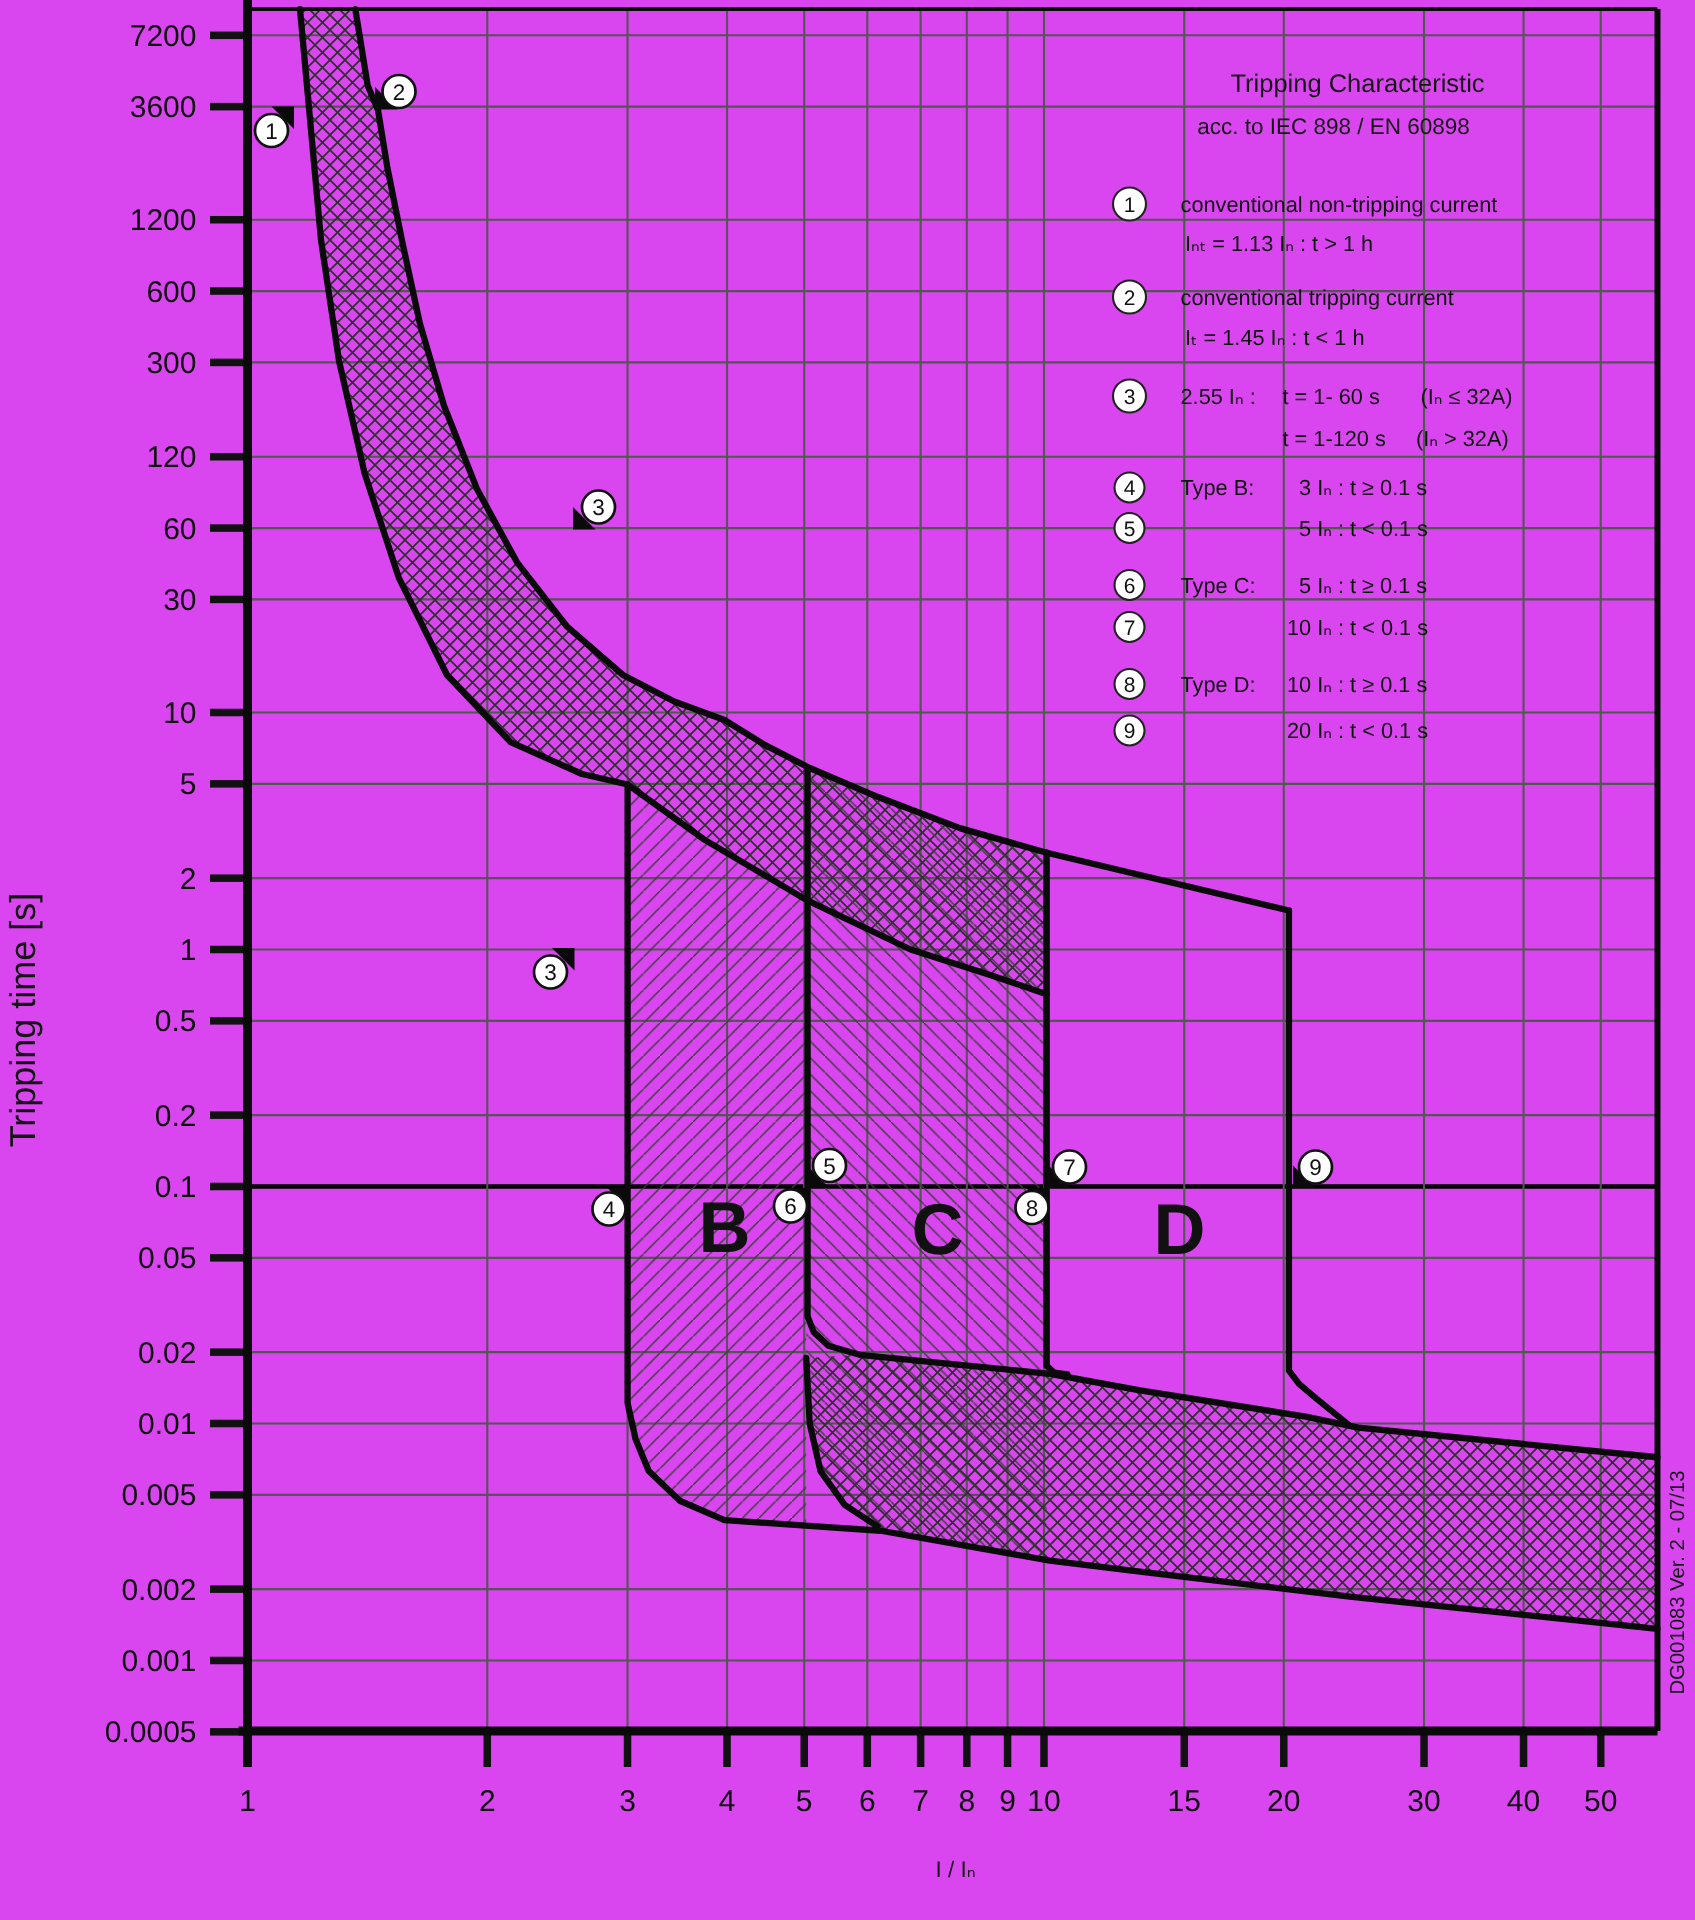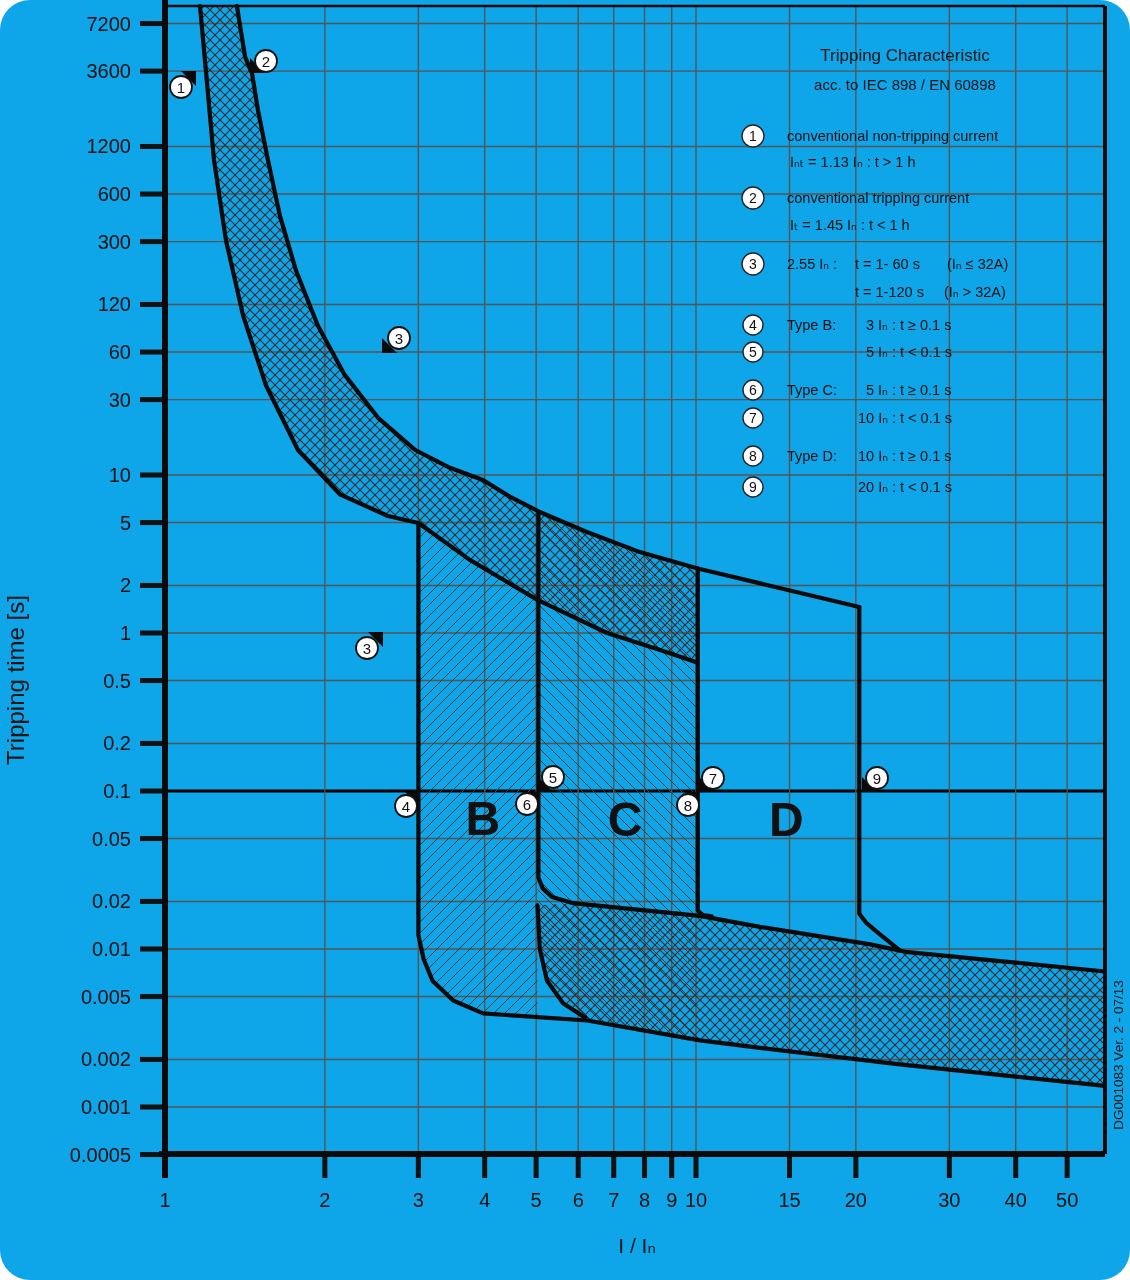--- a/index.html
+++ b/index.html
@@ -1,28 +1,28 @@
 <!DOCTYPE html>
 <html><head>
 <meta charset="utf-8">
 <style>
   html,body{margin:0;padding:0;background:#fff;}
-  #stage{position:relative;width:1130px;height:1280px;background:#0ea5e9;overflow:hidden;
-         font-family:"Liberation Sans","DejaVu Sans",sans-serif;color:#111;border-radius:30px;}
+  #stage{position:relative;width:1130px;height:1280px;background:#d946ef;overflow:hidden;
+         font-family:"Liberation Sans","DejaVu Sans",sans-serif;color:#111;}
   svg text{font-family:"Liberation Sans","DejaVu Sans",sans-serif;}
   .tick{font-size:20px;fill:#111;}
   .legtext{font-size:14.5px;fill:#111;}
   .legnum{font-size:14px;fill:#111;}
   .mknum{font-size:15px;fill:#111;}
   .regletter{font-size:48px;font-weight:bold;fill:#111;}
   .ovl{position:absolute;white-space:nowrap;color:#151515;}
   #title{left:715px;top:46px;width:380px;text-align:center;font-size:17px;}
-  #subtitle{left:715px;top:76px;width:380px;text-align:center;font-size:15px;}
+  #subtitle{left:699px;top:76px;width:380px;text-align:center;font-size:15px;}
   #ylabel{left:16px;top:680px;transform:translate(-50%,-50%) rotate(-90deg);font-size:24px;}
-  #xlabel{left:637px;top:1246px;transform:translate(-50%,-50%);font-size:21px;}
+  #xlabel{left:637px;top:1246px;transform:translate(-50%,-50%);font-size:15px;}
   #sidetext{left:1118px;top:1055px;transform:translate(-50%,-50%) rotate(-90deg);font-size:13.5px;}
 </style>
 </head>
 <body>
 
 <div id="stage">
   <svg id="plot" width="1130" height="1280" viewBox="0 0 1130 1280">
     <defs>
       <pattern id="p-cross" width="10" height="10" patternUnits="userSpaceOnUse">
         <path d="M0,10 L10,0 M0,0 L10,10" stroke="#2e2e2e" stroke-width="1.1" fill="none"></path>

